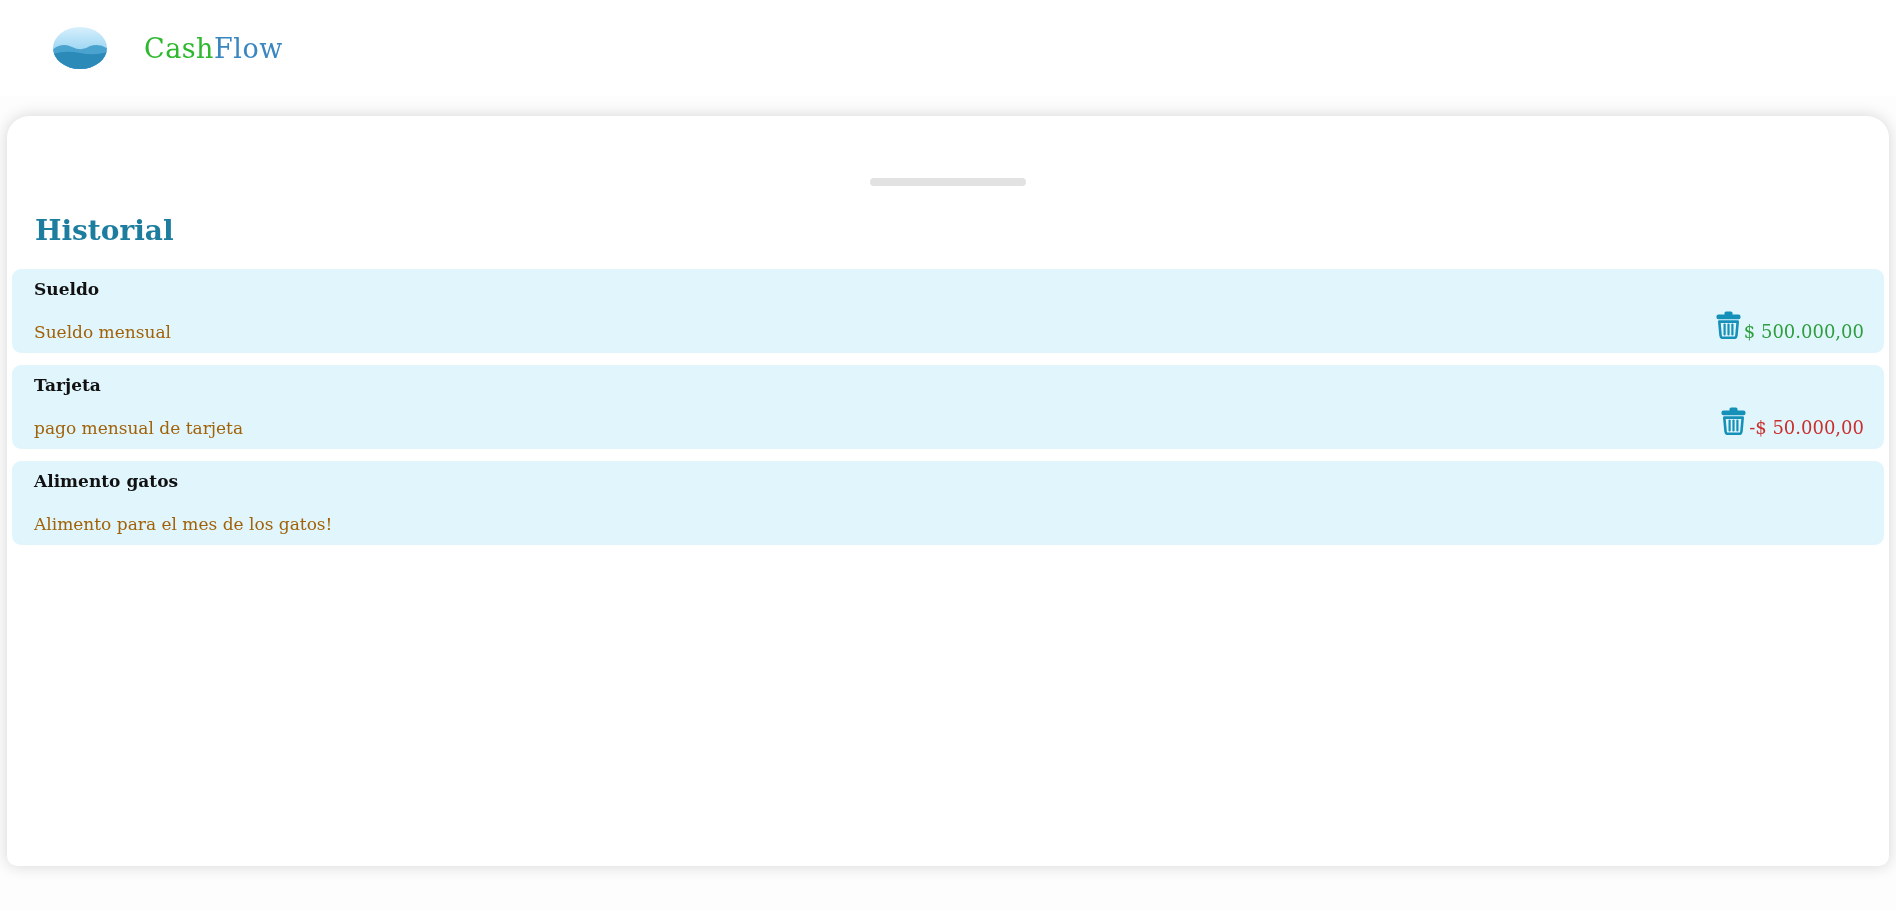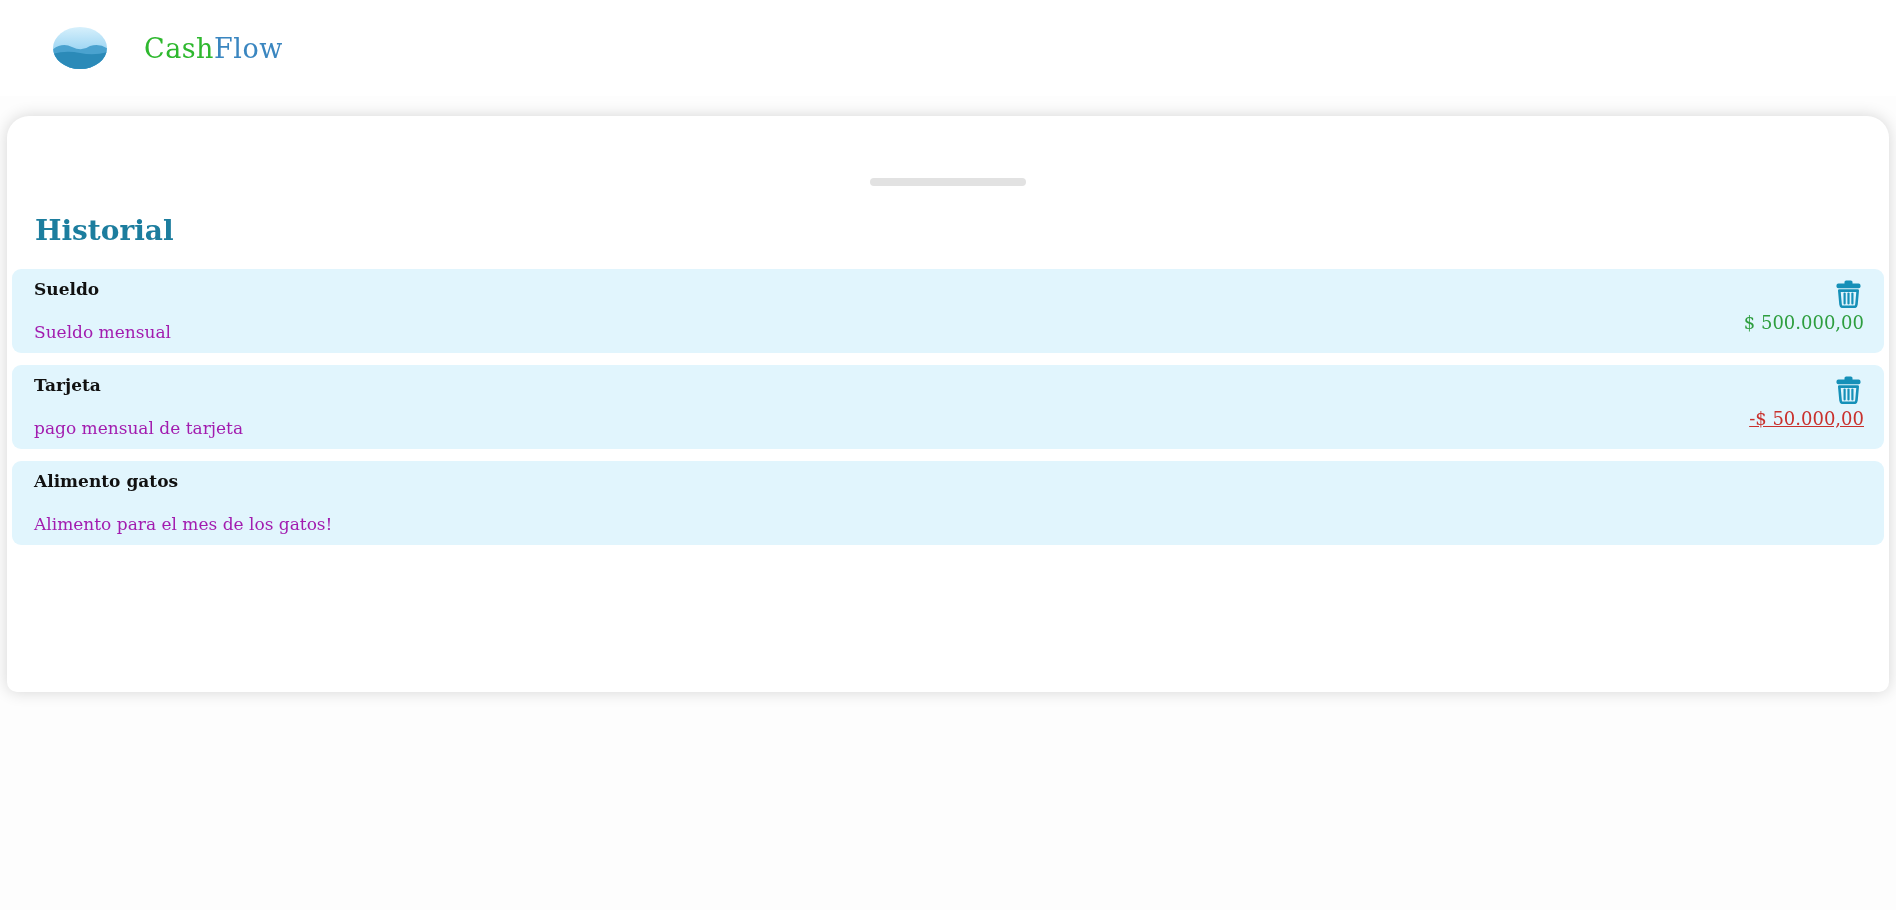--- a/index.html
+++ b/index.html
@@ -32,21 +32,21 @@
     font-weight: normal;
     letter-spacing: 0.5px;
     user-select: none;
   }
   .brand .cash { color: #2eb82e; }
   .brand .flow { color: #3a86c0; }
 
   
   .sheet {
     margin: 20px 7px 0 7px;
-    height: 576px;
+    height: 750px;
     background: #ffffff;
     border-radius: 22px 22px 10px 10px;
     box-shadow: 0 0 16px rgba(0,0,0,0.16);
     box-sizing: border-box;
     position: relative;
   }
   .drag-handle {
     width: 156px;
     height: 8px;
     border-radius: 4px;
@@ -84,44 +84,43 @@
     justify-content: space-between;
   }
   .txn-title {
     font-size: 17px;
     font-weight: bold;
     color: #111111;
     line-height: 1.35;
   }
   .txn-desc {
     font-size: 17px;
-    color: #a21caf;
+    color: #a16207;
     margin-top: 4px;
     line-height: 1.3;
   }
   .txn-right {
     display: flex;
-    flex-direction: column;
     align-items: flex-end;
     justify-content: flex-start;
   }
   .trash-btn {
     background: none;
     border: none;
     padding: 0;
     margin: 2px 2px 4px 0;
     cursor: pointer;
     line-height: 0;
   }
   .txn-amount {
     font-size: 18px;
     line-height: 1.2;
   }
   .txn-amount.income { color: #2e9e3f; }
-  .txn-amount.expense { color: #c9302c; text-decoration: underline; }
+  .txn-amount.expense { color: #c9302c; }
 </style>
 </head>
 <body>
 
 <header class="app-header">
   <svg class="logo" viewBox="0 0 56 44" aria-hidden="true">
     <defs>
       <clipPath id="logo-clip">
           <ellipse cx="28" cy="22" rx="27" ry="21"></ellipse>
         </clipPath>

